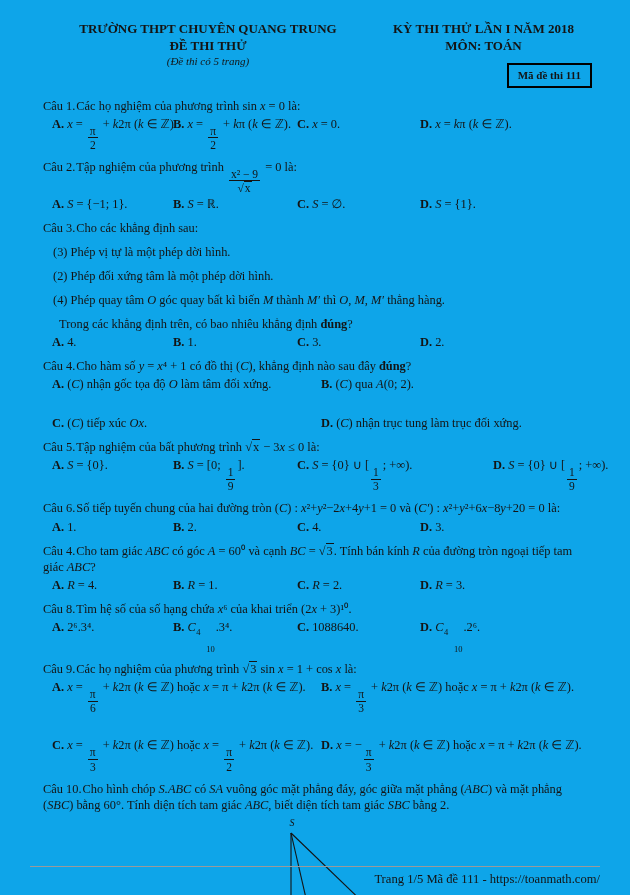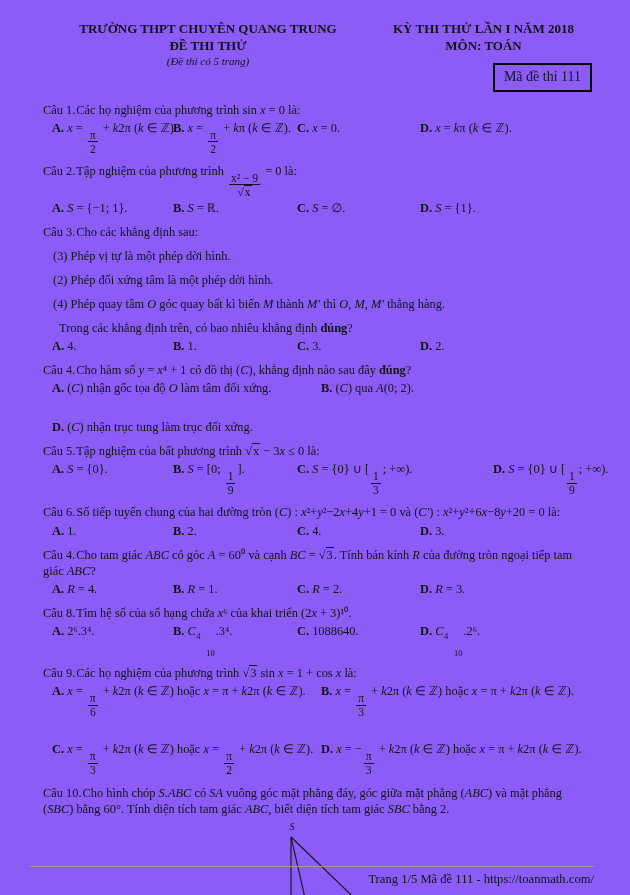--- a/index.html
+++ b/index.html
@@ -2,30 +2,30 @@
 <html><head>
 <meta charset="utf-8">
 <style>
   * { margin:0; padding:0; box-sizing:border-box; }
   html,body { background:#fff; }
   body {
     width:630px; height:895px;
     font-family:"Liberation Serif", serif;
     font-size:12.4px; line-height:1.3; color:#141414;
   }
-  .page { position:relative; width:630px; height:895px; background:#8b5cf6; padding:20px 36px 0 43px; overflow:hidden; }
+  .page { position:relative; width:630px; height:895px; background:#0ea5e9; padding:20px 36px 0 43px; overflow:hidden; }
 
   
   .header { display:flex; align-items:flex-start; }
   .h-left { width:330px; text-align:center; }
   .h-right { flex:1; text-align:center; }
   .h-bold { font-weight:bold; font-size:13px; line-height:1.32; }
   .h-italic { font-style:italic; font-size:11px; line-height:1.35; }
   .code-box-row { text-align:right; margin-top:9px; padding-right:2px; }
-  .code-box { display:inline-block; border:2px solid #000; padding:3px 9px; font-weight:normal; font-size:14px; }
+  .code-box { display:inline-block; border:2px solid #000; padding:3px 9px; font-weight:bold; font-size:11px; }
 
   
   .content { margin-top:10px; }
   .question { margin-top:8px; }
   .stmt { }
   .ql { font-weight:normal; margin-right:1px; }
   .opts { display:grid; padding-left:9px; margin-top:2px; row-gap:2px; }
   .g4  { grid-template-columns:121px 124px 123px auto; }
   .g4w { grid-template-columns:121px 124px 196px auto; }
   .g2  { grid-template-columns:246px auto;gap:23px; }
@@ -43,21 +43,21 @@
   i { font-style:italic; }
 
   
   .figure { margin:4px 0 0 238px; width:112px; }
   .figure svg { display:block; }
   .figure .ln { stroke:#141414; stroke-width:1.1; fill:none; }
   .figure .dash { stroke-dasharray:5 3.5; }
   .figure .lbl { font-family:"Liberation Serif", serif; font-style:italic; font-size:10px; fill:#141414; }
 
   
-  .footer { position:absolute; left:30px; right:36px; bottom:8px; border-top:1.5px solid #9a9a9a; padding-top:4px; text-align:right; font-size:12.6px; }
+  .footer { position:absolute; left:30px; right:30px; bottom:8px; border-top:1.5px solid #9a9a9a; padding-top:4px; text-align:right; font-size:12.6px; }
 </style>
 </head>
 <body>
 
 <div class="page">
 
   <header class="header">
     <div class="h-left">
       <div class="h-bold">TRƯỜNG THPT CHUYÊN QUANG TRUNG</div>
       <div class="h-bold">ĐỀ THI THỬ</div>
@@ -115,20 +115,21 @@
         <span class="opt"><b>C.</b> 3.</span>
         <span class="opt"><b>D.</b> 2.</span>
       </div>
     </section>
 
     <section class="question">
       <p class="stmt"><b class="ql">Câu 4.</b><span>Cho hàm số <i>y</i> = <i>x</i>⁴ + 1 có đồ thị (<i>C</i>), khẳng định nào sau đây <b>đúng</b>?</span></p>
       <div class="opts g2">
         <span class="opt"><b>A.</b> (<i>C</i>) nhận gốc tọa độ <i>O</i> làm tâm đối xứng.</span>
         <span class="opt"><b>B.</b> (<i>C</i>) qua <i>A</i>(0; 2).</span>
+        <span class="opt"><b>C.</b> (<i>C</i>) tiếp xúc <i>Ox</i>.</span>
         <span class="opt"><b>D.</b> (<i>C</i>) nhận trục tung làm trục đối xứng.</span>
       </div>
     </section>
 
     <section class="question">
       <p class="stmt"><b class="ql">Câu 5.</b><span>Tập nghiệm của bất phương trình <span class="sqrt">√<span class="rad">x</span></span> − 3<i>x</i> ≤ 0 là:</span></p>
       <div class="opts g4w">
         <span class="opt"><b>A.</b> <i>S</i> = {0}.</span>
         <span class="opt"><b>B.</b> <i>S</i> = [0; <span class="frac">
               <span class="num">1</span>

